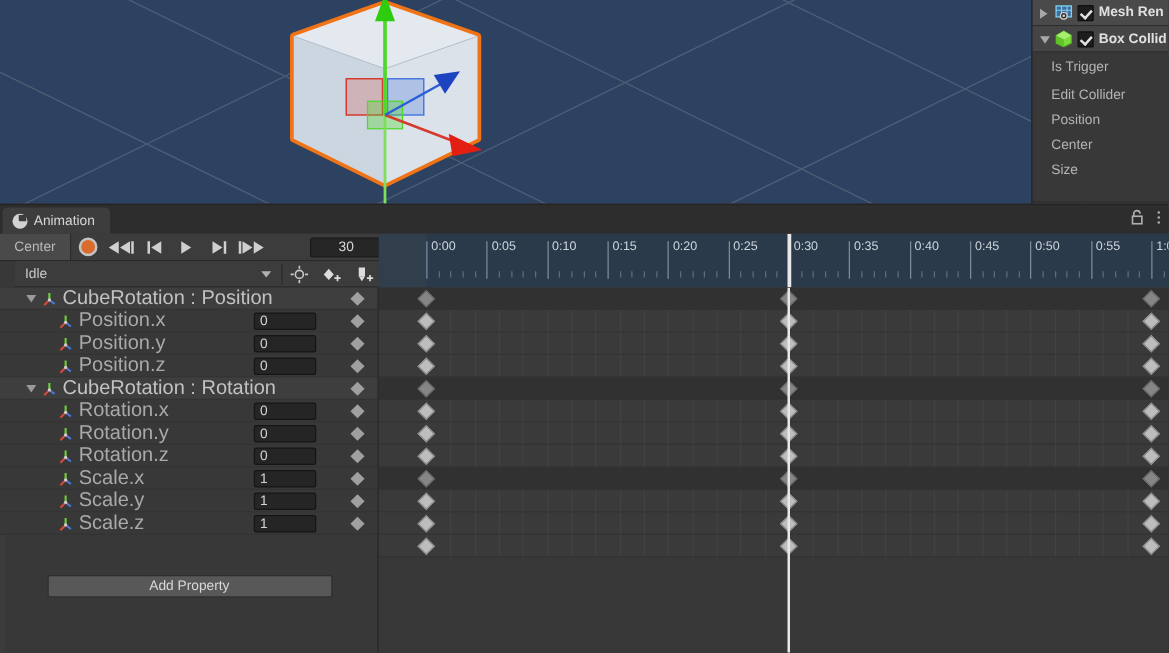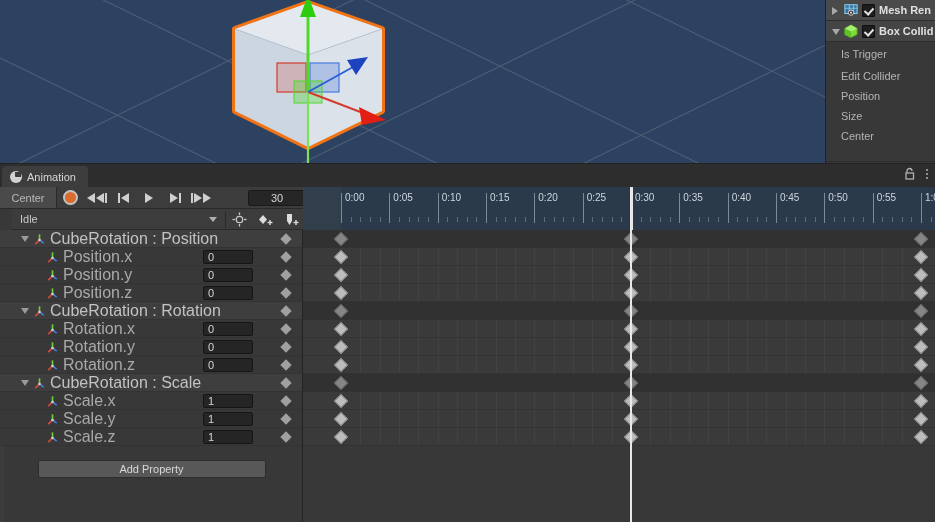--- a/index.html
+++ b/index.html
@@ -370,24 +370,24 @@
     <div class="insp-row spaced">
       <span>Is Trigger</span>
     </div>
     <div class="insp-row spaced">
       <span>Edit Collider</span>
     </div>
     <div class="insp-row">
       <span>Position</span>
     </div>
     <div class="insp-row">
+      <span>Center</span>
+    </div>
+    <div class="insp-row">
       <span>Size</span>
-    </div>
-    <div class="insp-row">
-      <span>Center</span>
     </div>
     <div id="insp-divider"></div>
   </div>
 
   <div id="anim-window">
 
     <div id="tabbar">
       <div id="anim-tab">
         <span id="tab-clock"></span>
         <span>Animation</span>
@@ -561,31 +561,20 @@
           </div>
           <div class="prop-row child">
             <svg class="anim-icon" style="left:46px" viewBox="0 0 14 14">
   <line x1="7" y1="7.5" x2="7" y2="1.5" stroke="#6fd13a" stroke-width="1.8"></line>
   <line x1="7" y1="7.5" x2="2.5" y2="12" stroke="#d64a3a" stroke-width="1.8"></line>
   <line x1="7" y1="7.5" x2="11.5" y2="11" stroke="#4a7ae0" stroke-width="1.8"></line>
   <circle cx="7" cy="7.5" r="1.4" fill="#cfcfcf"></circle>
 </svg>
             <span class="row-label">Rotation.z</span>
             <span class="val-field">0</span>
-            <span class="row-key"></span>
-          </div>
-          <div class="prop-row group">
-            <span class="row-foldout"></span>
-            <svg class="anim-icon" style="left:33px" viewBox="0 0 14 14">
-  <line x1="7" y1="7.5" x2="7" y2="1.5" stroke="#6fd13a" stroke-width="1.8"></line>
-  <line x1="7" y1="7.5" x2="2.5" y2="12" stroke="#d64a3a" stroke-width="1.8"></line>
-  <line x1="7" y1="7.5" x2="11.5" y2="11" stroke="#4a7ae0" stroke-width="1.8"></line>
-  <circle cx="7" cy="7.5" r="1.4" fill="#cfcfcf"></circle>
-</svg>
-            <span class="row-label">CubeRotation : Scale</span>
             <span class="row-key"></span>
           </div>
           <div class="prop-row child">
             <svg class="anim-icon" style="left:46px" viewBox="0 0 14 14">
   <line x1="7" y1="7.5" x2="7" y2="1.5" stroke="#6fd13a" stroke-width="1.8"></line>
   <line x1="7" y1="7.5" x2="2.5" y2="12" stroke="#d64a3a" stroke-width="1.8"></line>
   <line x1="7" y1="7.5" x2="11.5" y2="11" stroke="#4a7ae0" stroke-width="1.8"></line>
   <circle cx="7" cy="7.5" r="1.4" fill="#cfcfcf"></circle>
 </svg>
             <span class="row-label">Scale.x</span>

